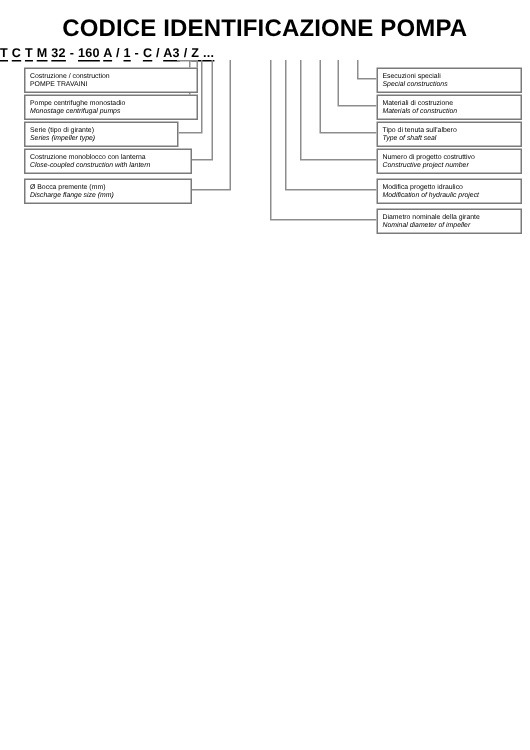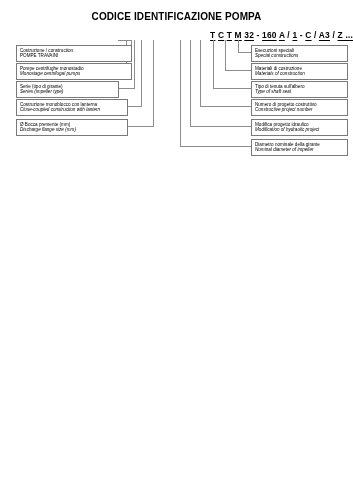--- a/index.html
+++ b/index.html
@@ -23,33 +23,33 @@
     height: 500px;
   }
 
   
   .title {
     position: absolute;
     left: 0;
     top: 11px;
     width: 353px;
     text-align: center;
-    font-size: 10px;
+    font-size: 16px;
     font-weight: bold;
     letter-spacing: 0.1px;
     white-space: nowrap;
   }
 
   
   .code-line {
     position: absolute;
     left: 0;
     top: 30px;
     width: 353px;
-    text-align: right;
+    text-align: left;
     font-size: 8.4px;
     font-weight: bold;
     white-space: nowrap;
     letter-spacing: 0.2px;
   }
   .code-line .seg {
     text-decoration: underline;
     text-underline-offset: 1.5px;
   }
   .code-line .sep {

